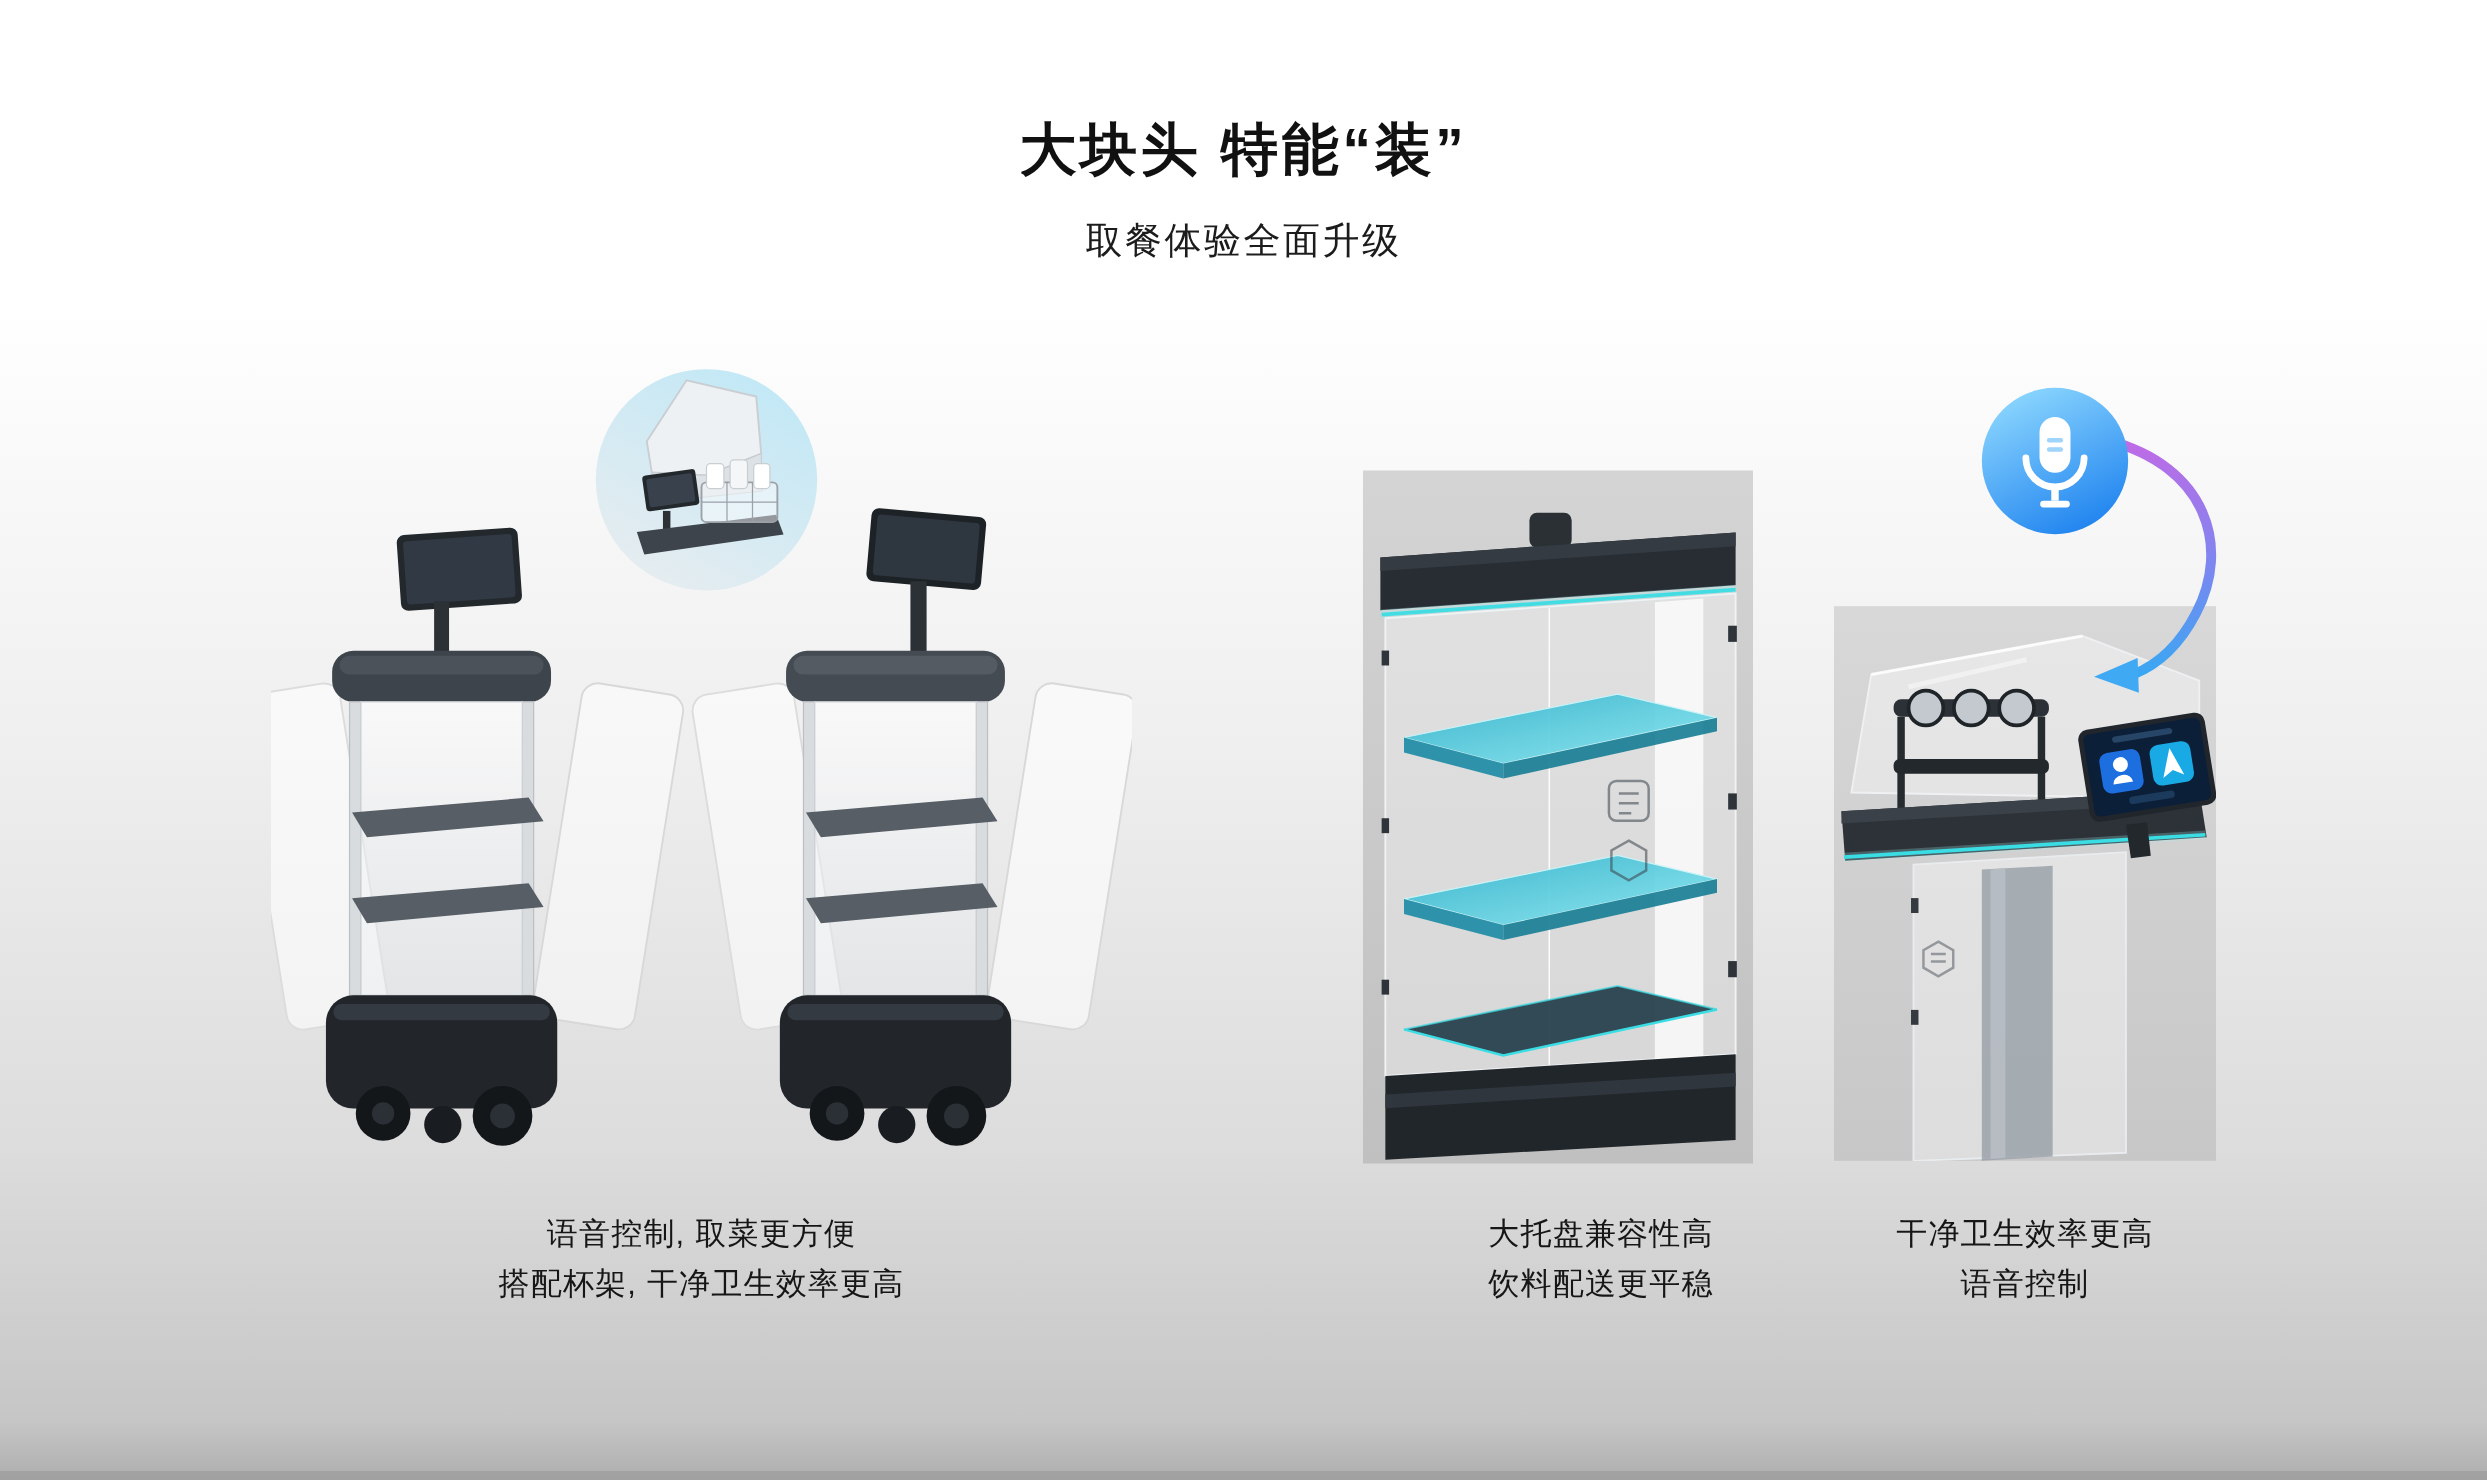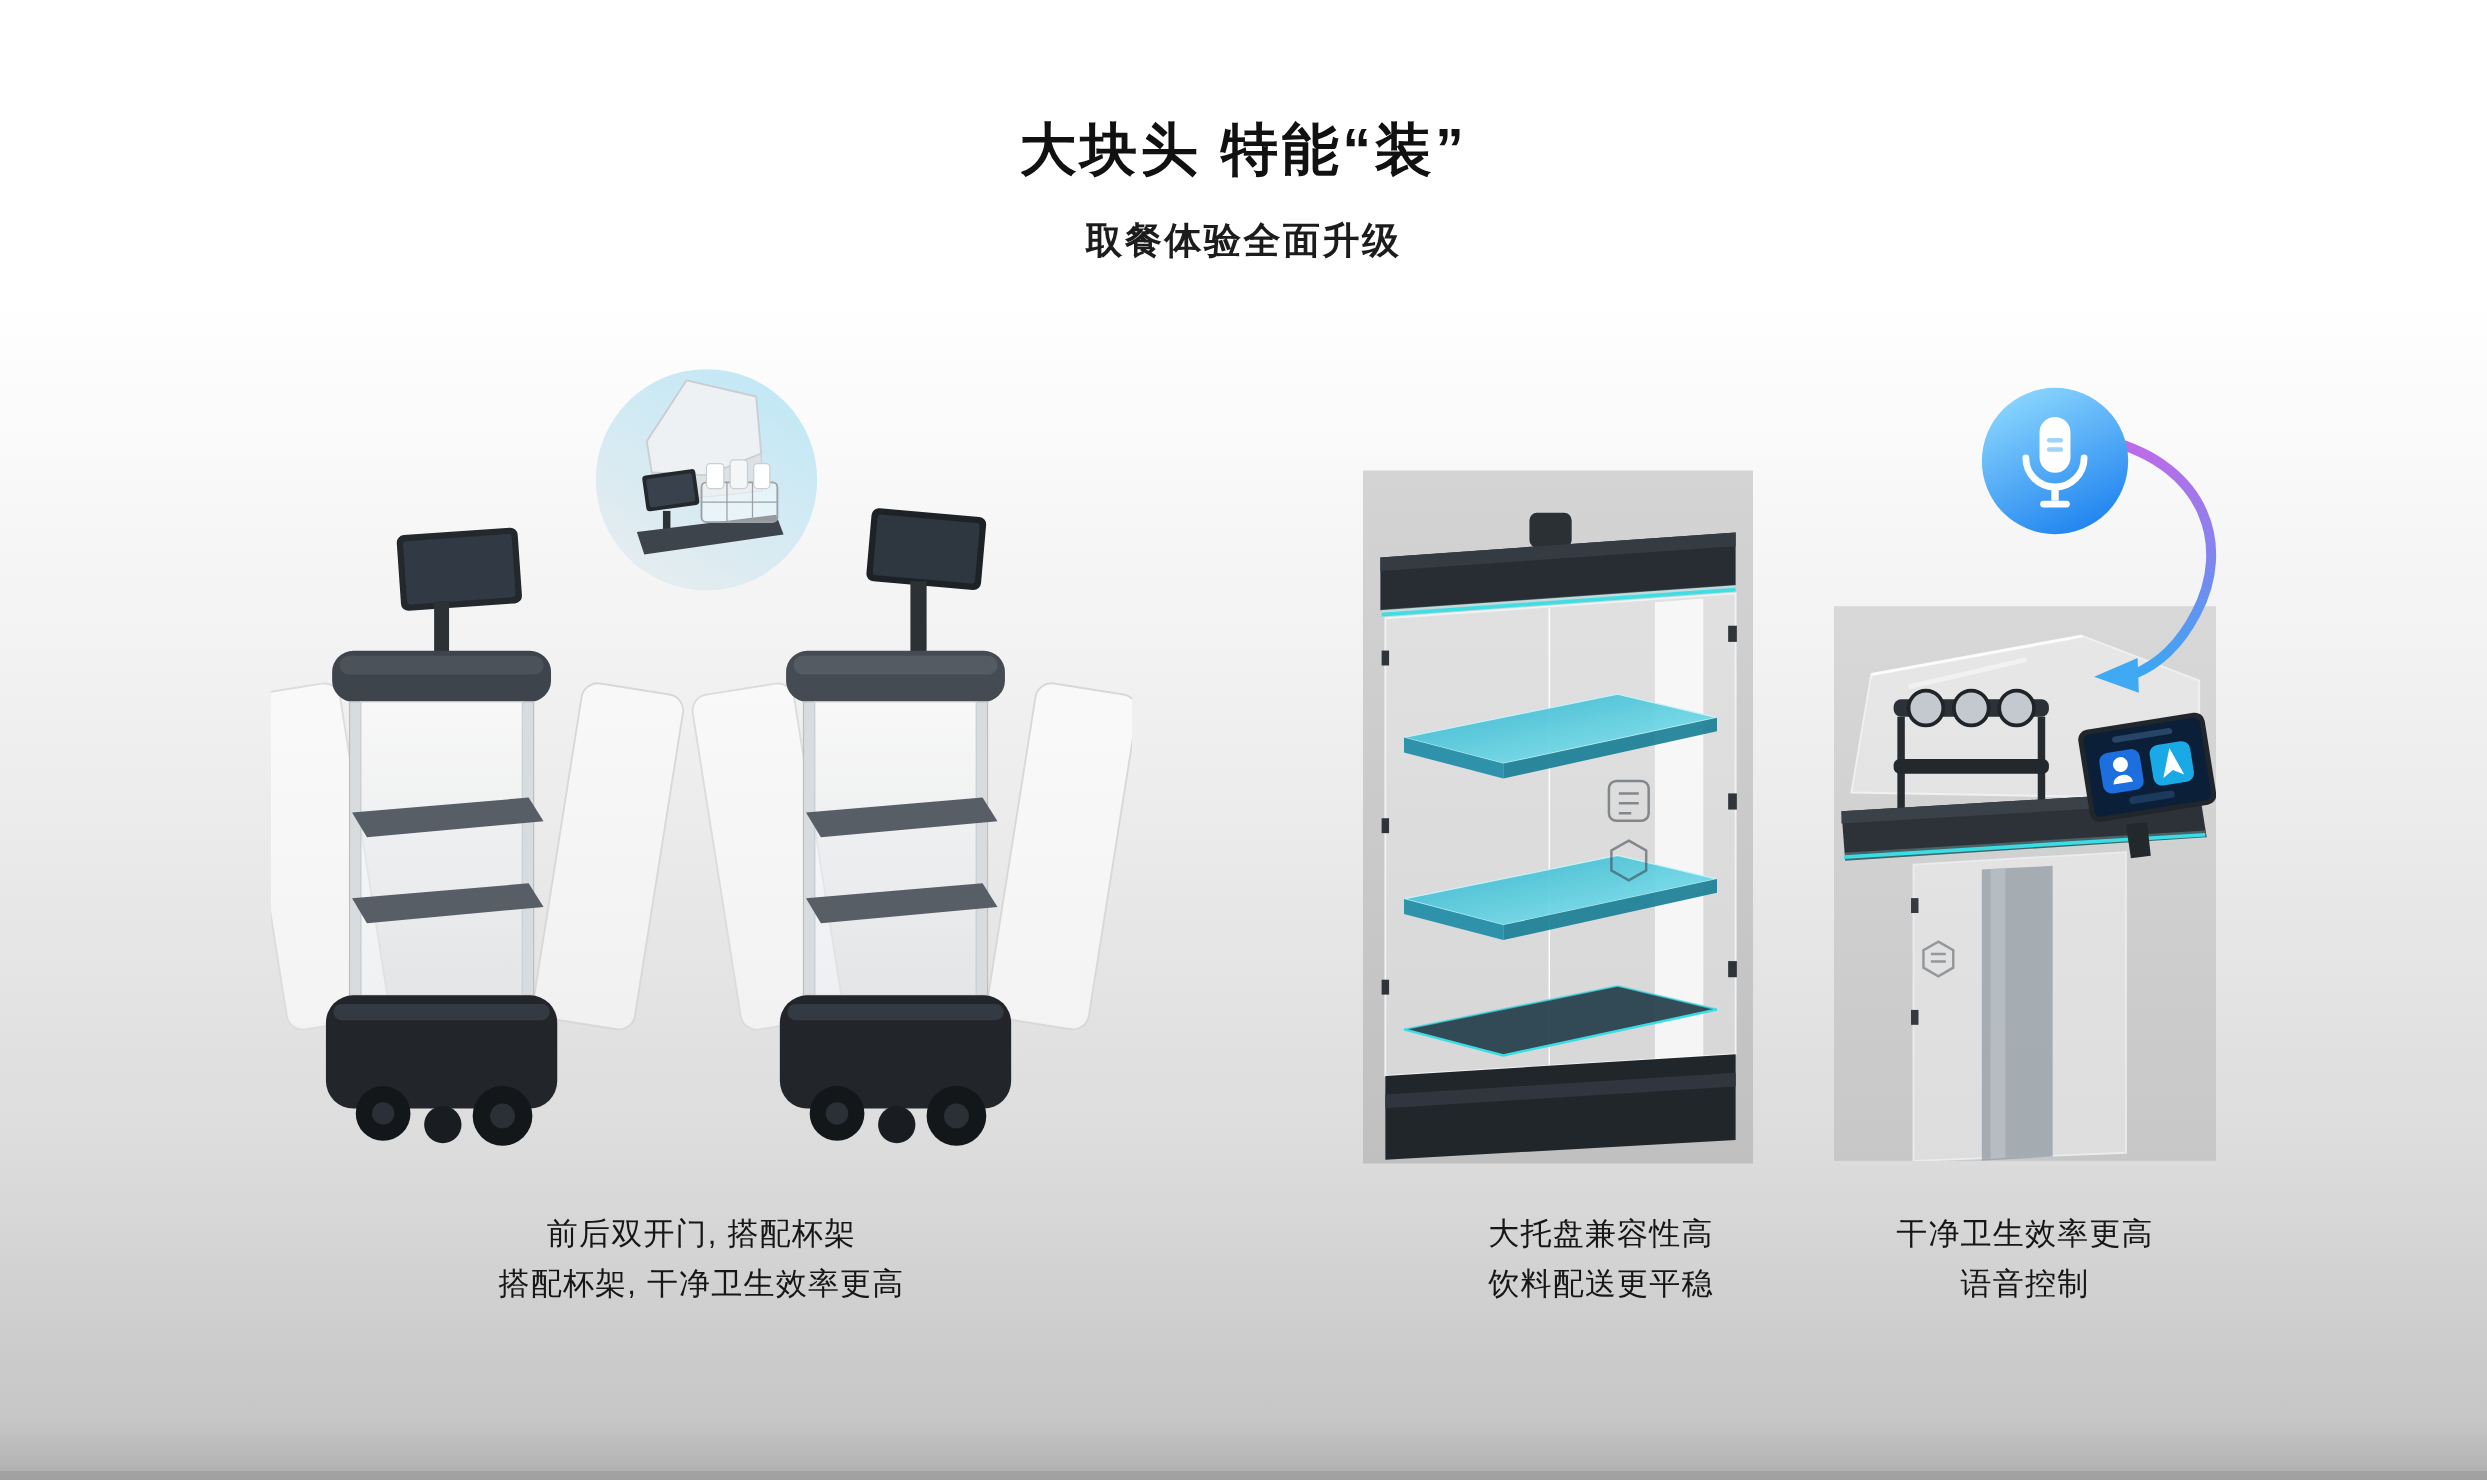--- a/index.html
+++ b/index.html
@@ -23,21 +23,21 @@
     margin:0;
     font-size:57px;
     font-weight:700;
     letter-spacing:3.7px;
     color:#111111;
     line-height:1.1;
   }
   .subtitle{
     margin:40px 0 0 0;
     font-size:37px;
-    font-weight:700;
+    font-weight:400;
     letter-spacing:2.5px;
     color:#1c1c1c;
     line-height:1.1;
   }
   .illus{position:absolute;}
   .illus svg{display:block;}
   .left-illus{left:271px;top:348px;width:861px;height:827px;}
   .mid-illus{left:1363px;top:470px;width:390px;height:694px;}
   .right-illus{left:1834px;top:606px;width:382px;height:555px;}
   .voice-arrow{left:2064px;top:423px;width:187px;height:286px;z-index:5;}
@@ -292,21 +292,21 @@
       <rect x="96" y="50" width="50" height="90" rx="25" fill="#ffffff"></rect>
       <rect x="108" y="84" width="26" height="7" rx="3.5" fill="#9fd4fb"></rect>
       <rect x="108" y="99" width="26" height="7" rx="3.5" fill="#9fd4fb"></rect>
       <path d="M74 116 a47 47 0 0 0 94 0" stroke="#ffffff" stroke-width="11" fill="none" stroke-linecap="round"></path>
       <rect x="115" y="163" width="12" height="22" fill="#ffffff"></rect>
       <rect x="97" y="185" width="48" height="11" rx="5.5" fill="#ffffff"></rect>
     </svg>
   </div>
 
   <div class="caption caption-left">
-    <div>前后双开门, 搭配杯架</div>
+    <div>语音控制, 取菜更方便</div>
     <div>搭配杯架, 干净卫生效率更高</div>
   </div>
   <div class="caption caption-mid">
     <div>大托盘兼容性高</div>
     <div>饮料配送更平稳</div>
   </div>
   <div class="caption caption-right">
     <div>干净卫生效率更高</div>
     <div>语音控制</div>
   </div>

